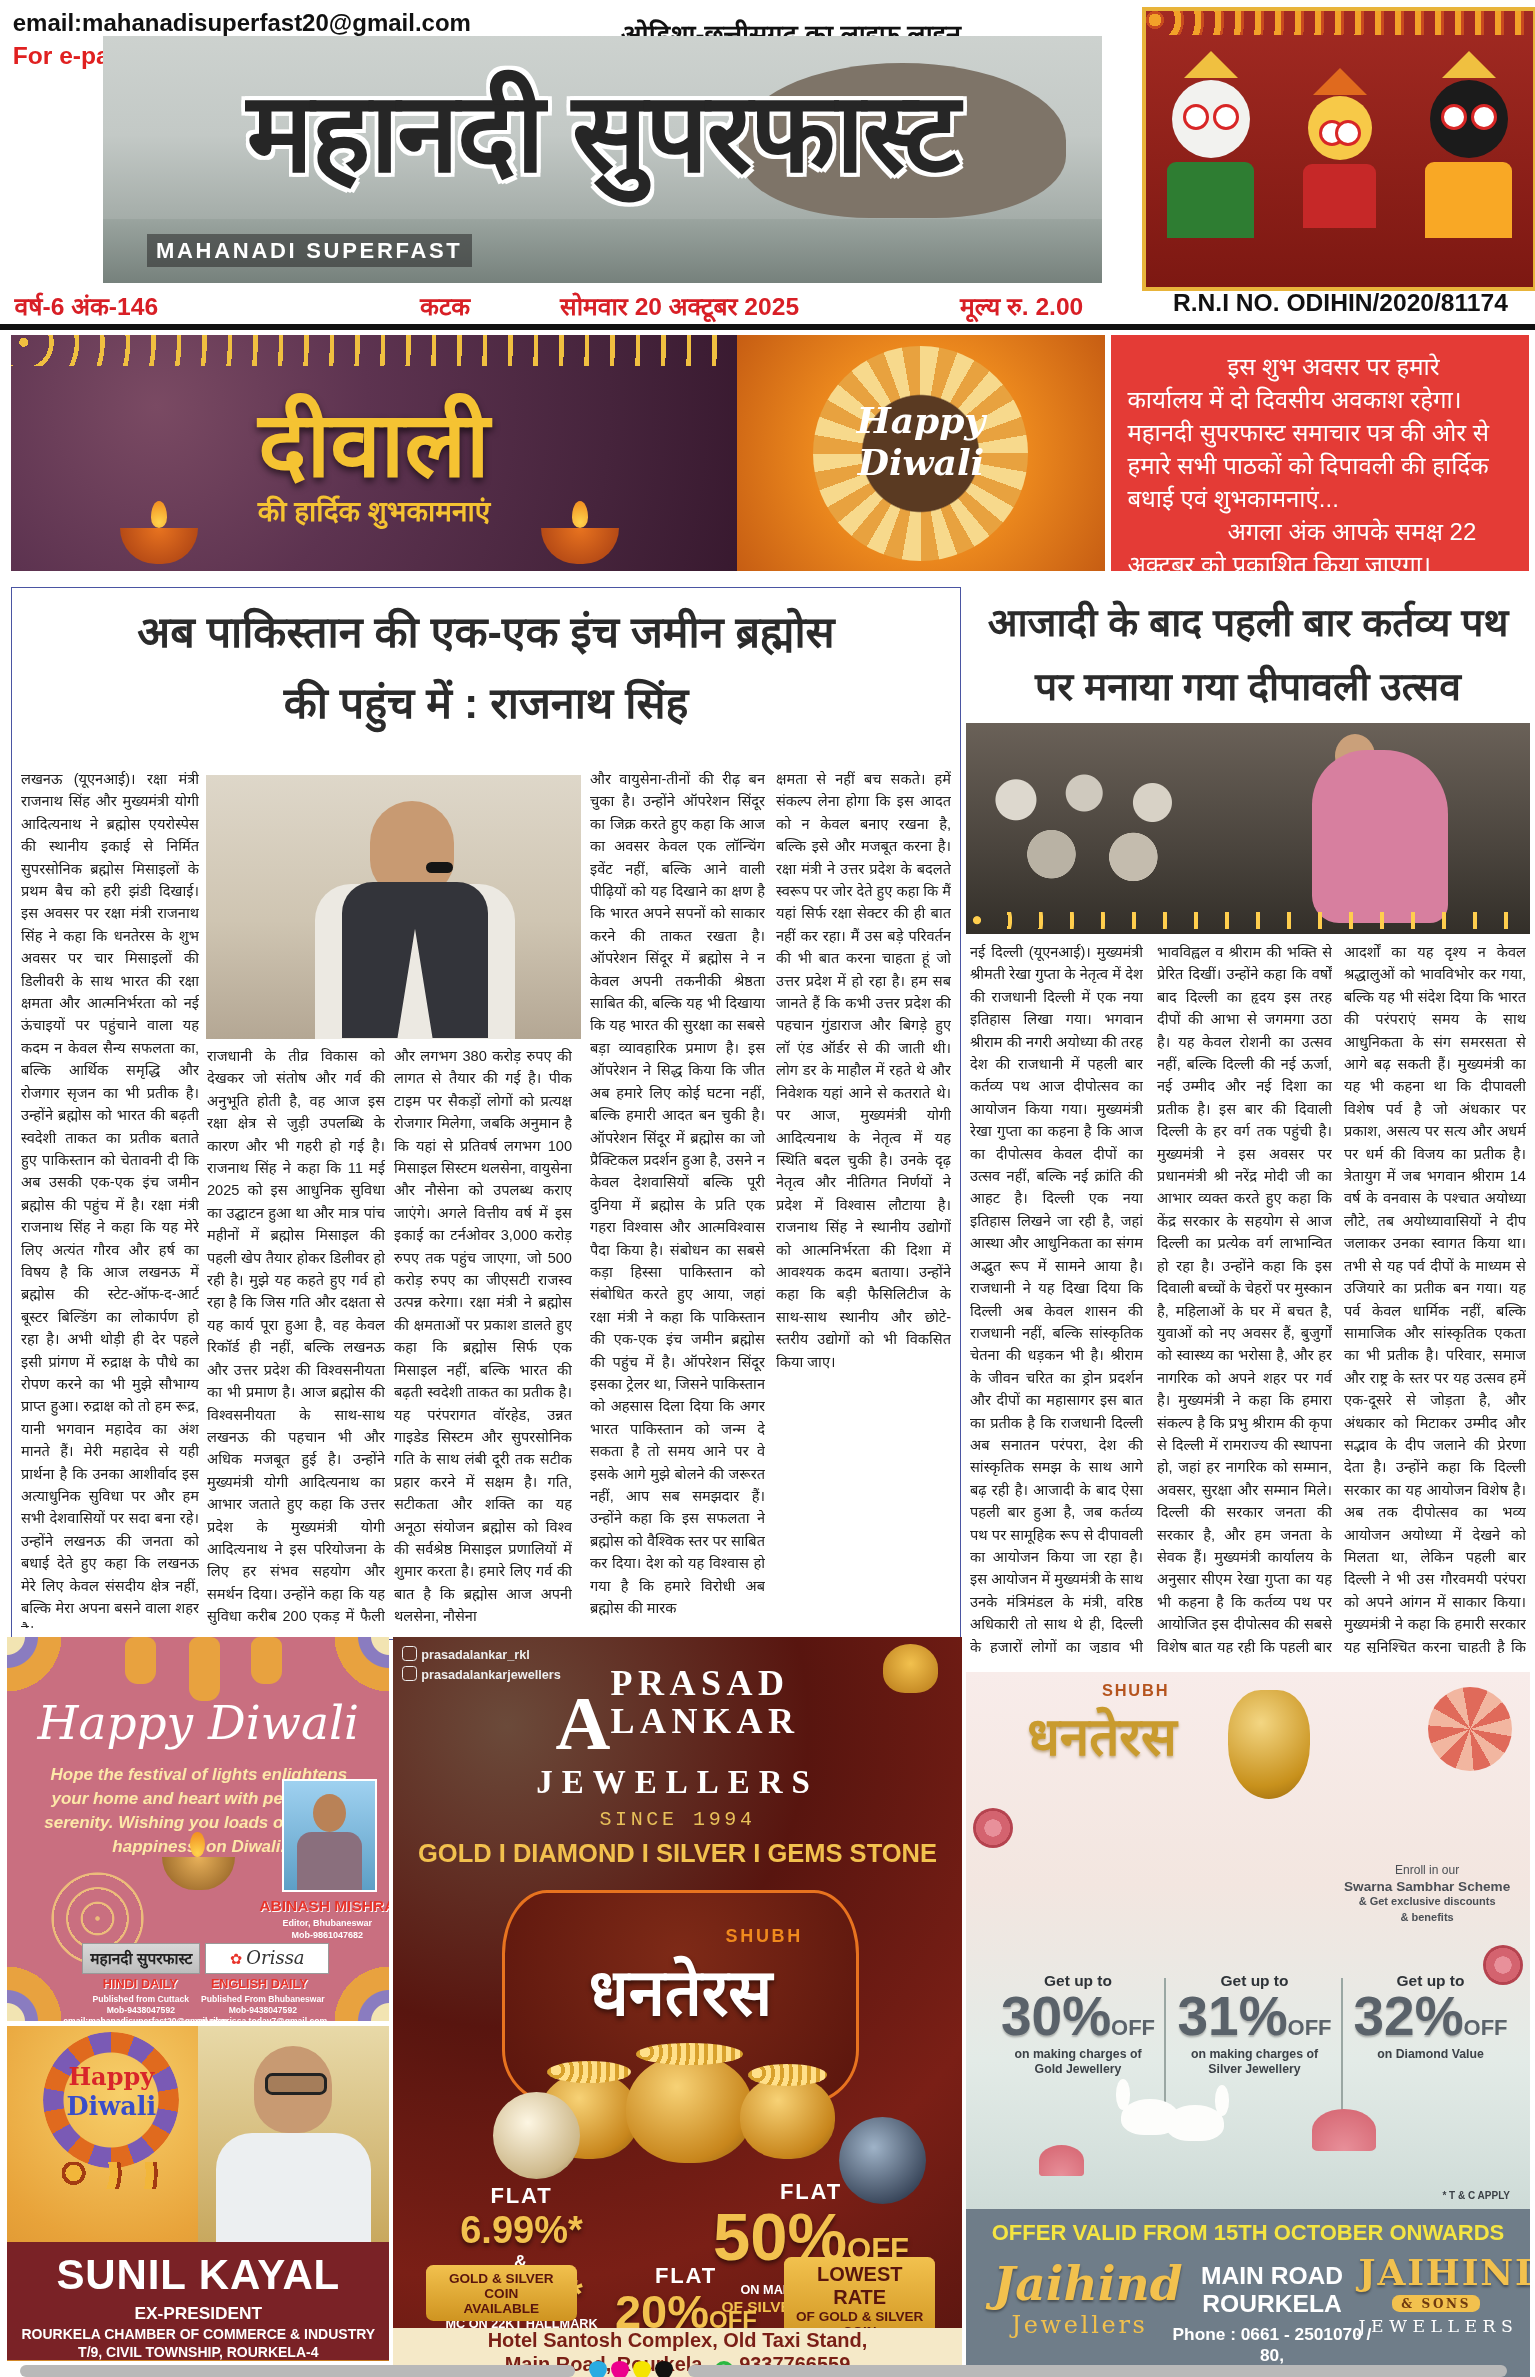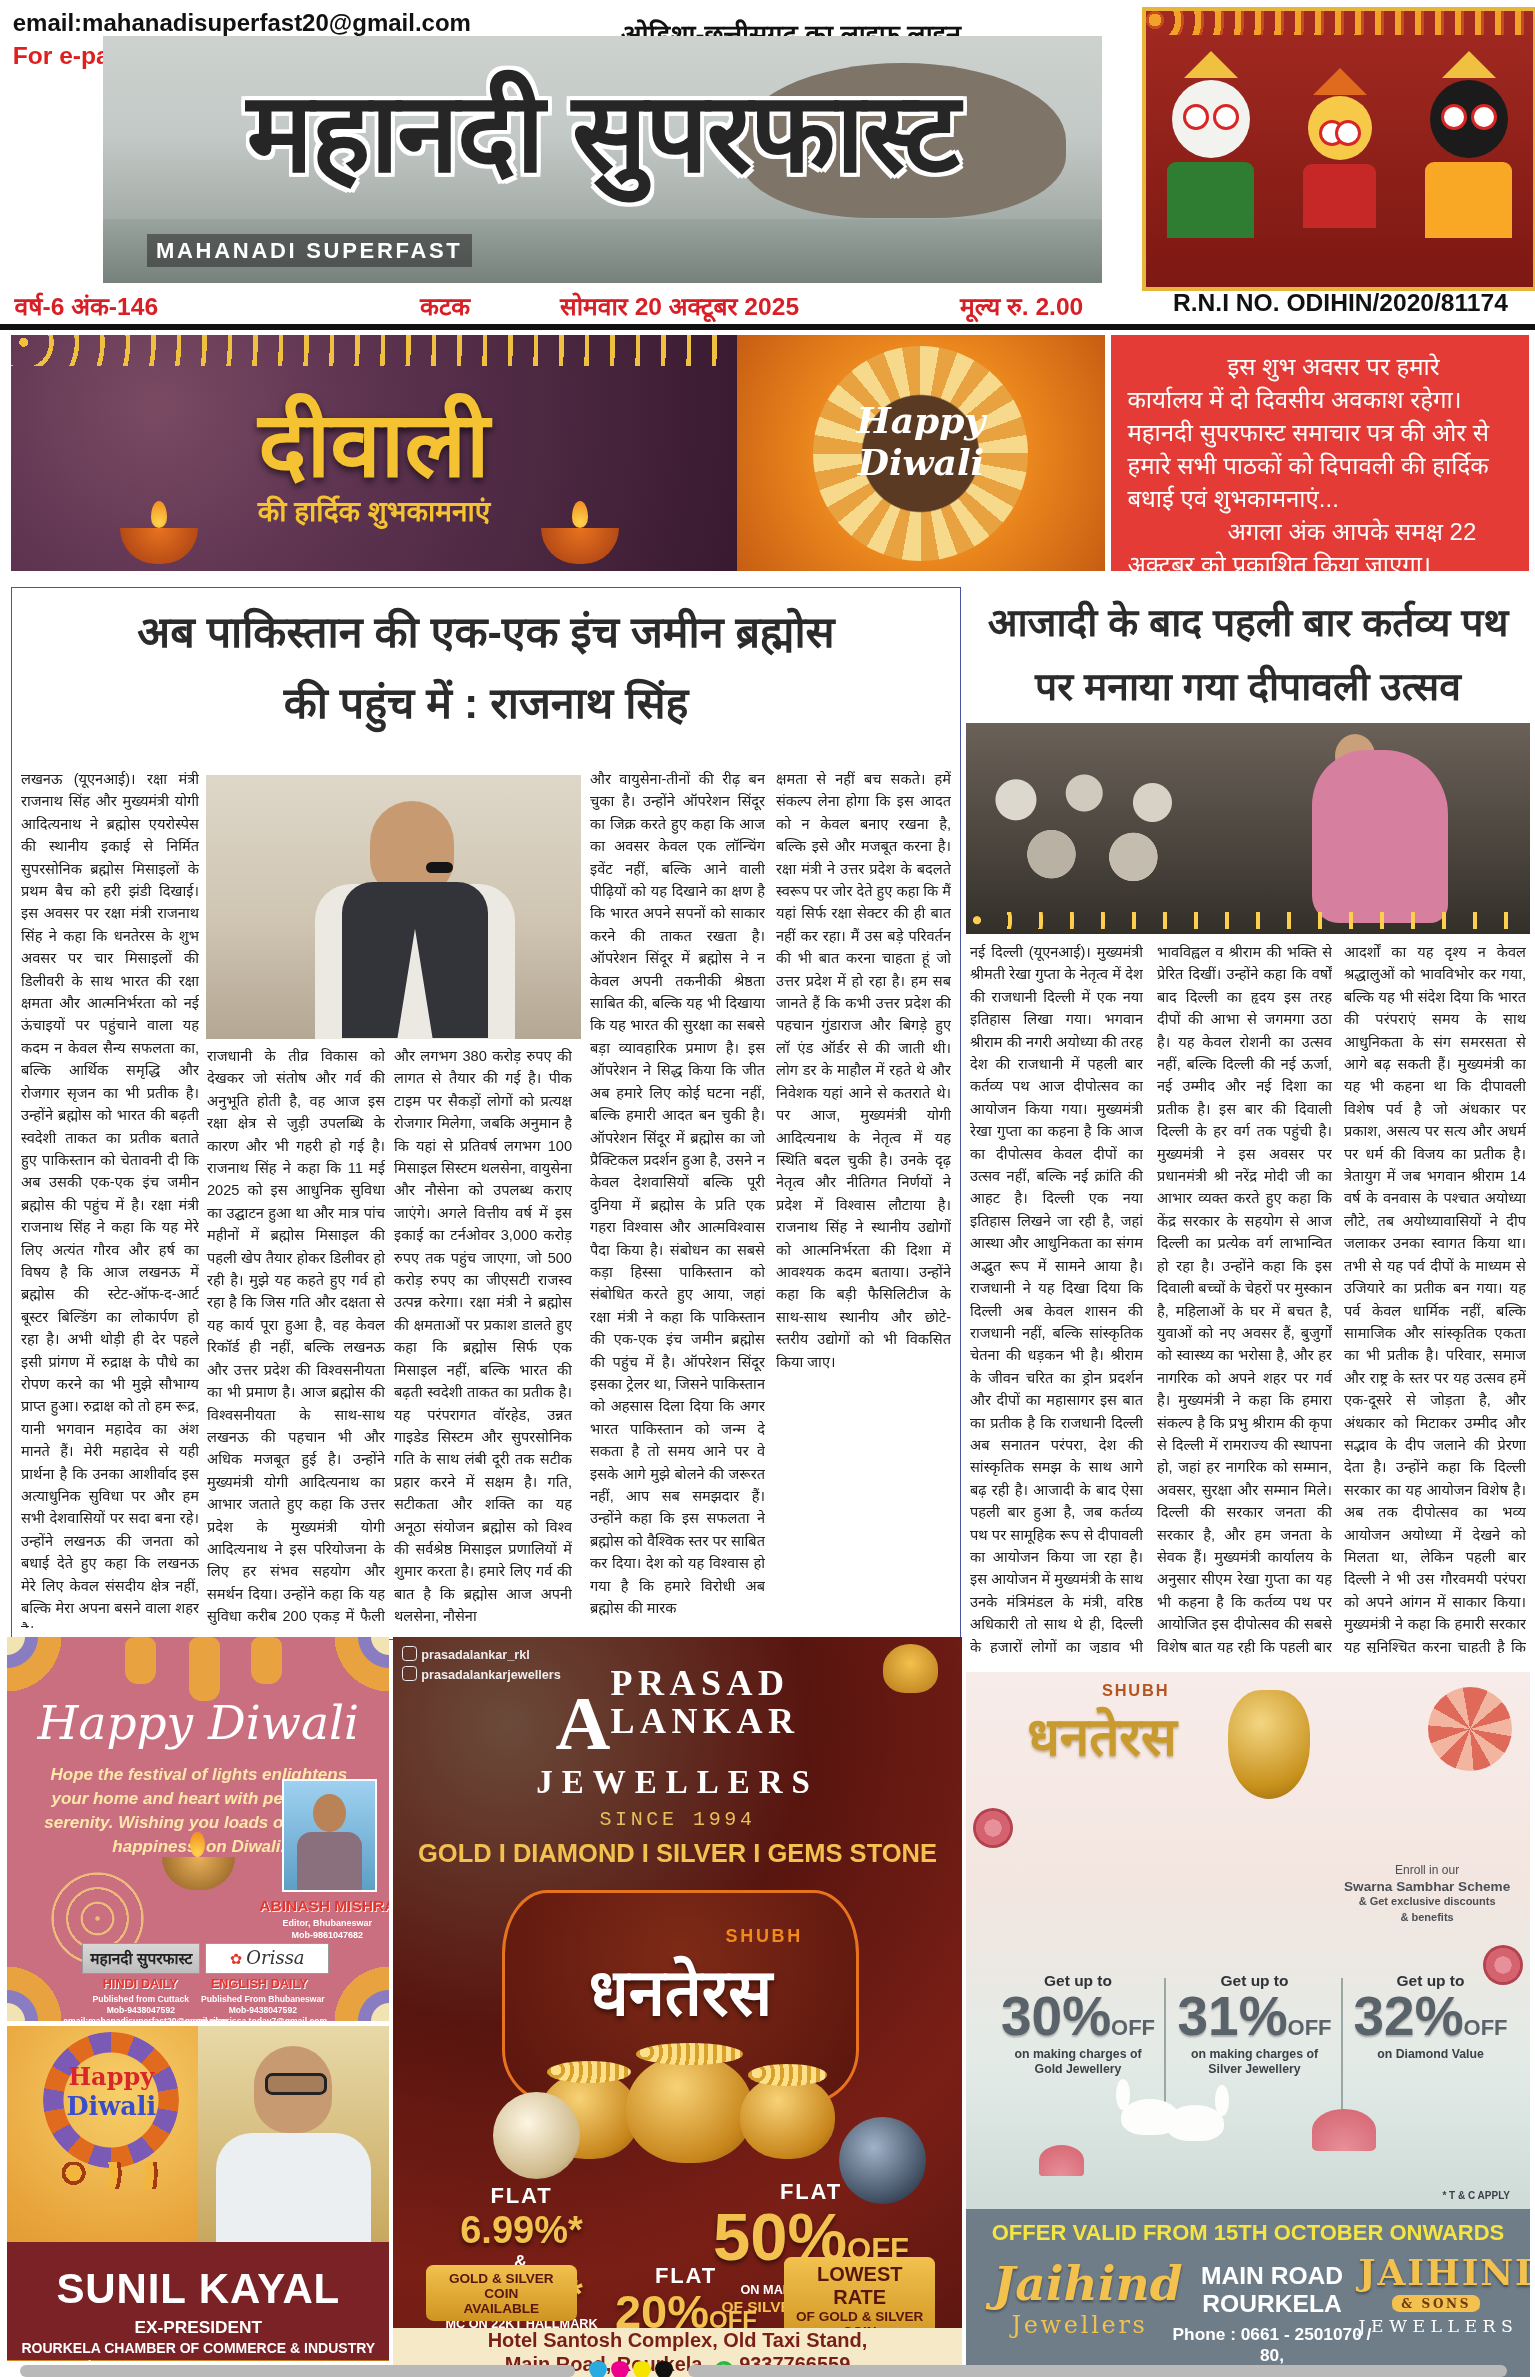--- a/index.html
+++ b/index.html
@@ -137,21 +137,21 @@
   .wreath-txt{position:absolute;left:36px;top:36px;width:136px;text-align:center;font-family:"DejaVu Serif",serif;font-weight:bold;}
   .wt1{font-size:24px;color:#d8262a;} .wt2{font-size:25.5px;color:#3a4ec9;}
   .sk-diyas{position:absolute;left:53px;top:136px;width:109px;height:27px;
     background:repeating-radial-gradient(circle at 13.6px 11px,#f2b63a 0 8.2px,#a33b12 8.2px 12px,transparent 12px 36px);}
   .sk-photo{position:absolute;left:191px;top:0px;width:191px;height:216px;background:linear-gradient(180deg,#e8d9a8,#c8a85e);}
   .sk-head{position:absolute;left:56px;top:20px;width:78px;height:87px;background:#c89succ;}
   .sk-head{background:#c89a72;border-radius:40px 40px 35px 35px;}
   .sk-glass{position:absolute;left:67px;top:47px;width:56px;height:16.4px;border:3.6px solid #222;border-radius:7.3px;background:rgba(60,40,20,.25);}
   .sk-shirt{position:absolute;left:18px;top:107px;width:155px;height:109px;background:#eceff1;border-radius:36px 36px 0 0;}
   .sk-band{position:absolute;left:0;top:216px;width:382px;height:118px;background:#7a2226;color:#fff;text-align:center;}
-  .sk-name{font-size:42px;font-weight:900;letter-spacing:0.9px;margin-top:23px;}
+  .sk-name{font-size:42px;font-weight:900;letter-spacing:0.9px;margin-top:9px;}
   .sk-role{font-size:17.3px;font-weight:900;margin-top:3.6px;}
   .sk-org{font-size:14px;font-weight:900;margin-top:2.7px;}
   .sk-addr{font-size:14px;font-weight:900;margin-top:1.8px;}
 
   
   .ad-prasad{left:393px;top:1637px;width:569px;height:740px;overflow:hidden;color:#fff;
     background:radial-gradient(circle at 20% 12%,#6b4a3a 0%,#58150f 38%,#7a1f16 70%,#58150f 100%);}
   .handle{position:absolute;left:9px;font-size:12.7px;font-weight:bold;color:#eee;}
   .cam{display:inline-block;width:12.7px;height:12.7px;border:1.8px solid #eee;border-radius:3.6px;margin-right:4.5px;vertical-align:-1.8px;}
   .pa-ganesh{position:absolute;right:24px;top:7.3px;width:55px;height:49px;border-radius:50% 50% 40% 40%;

